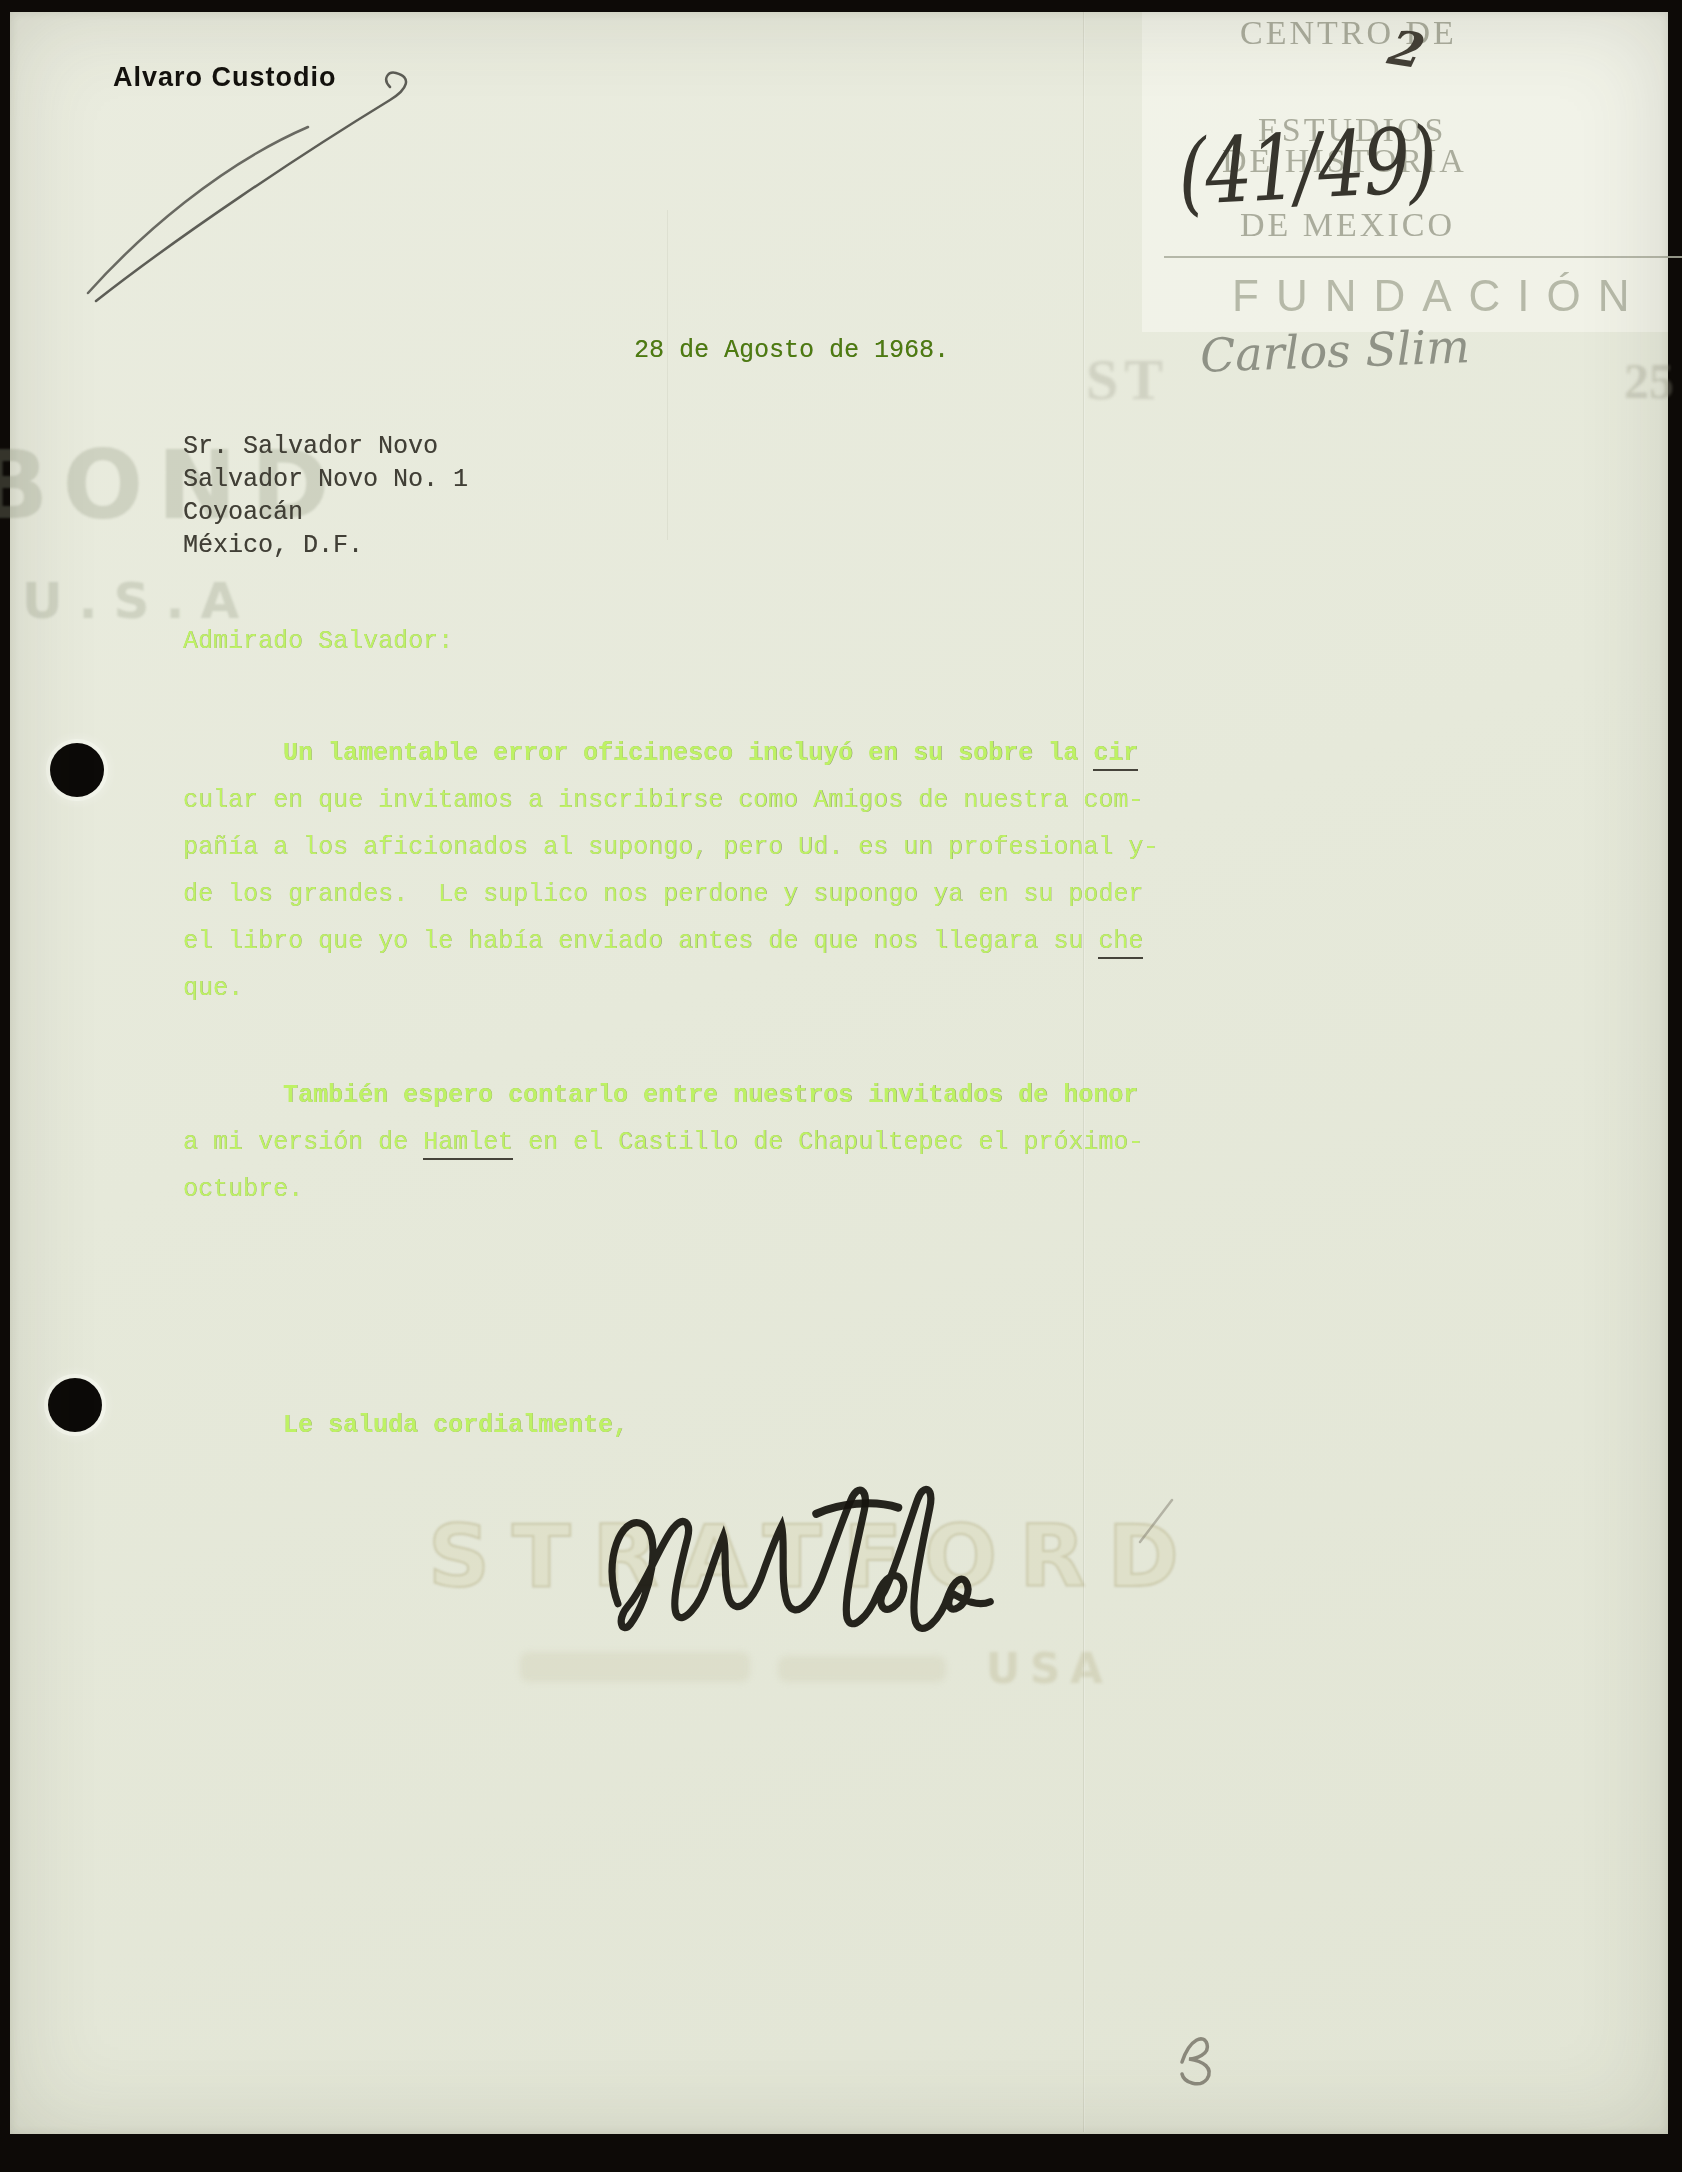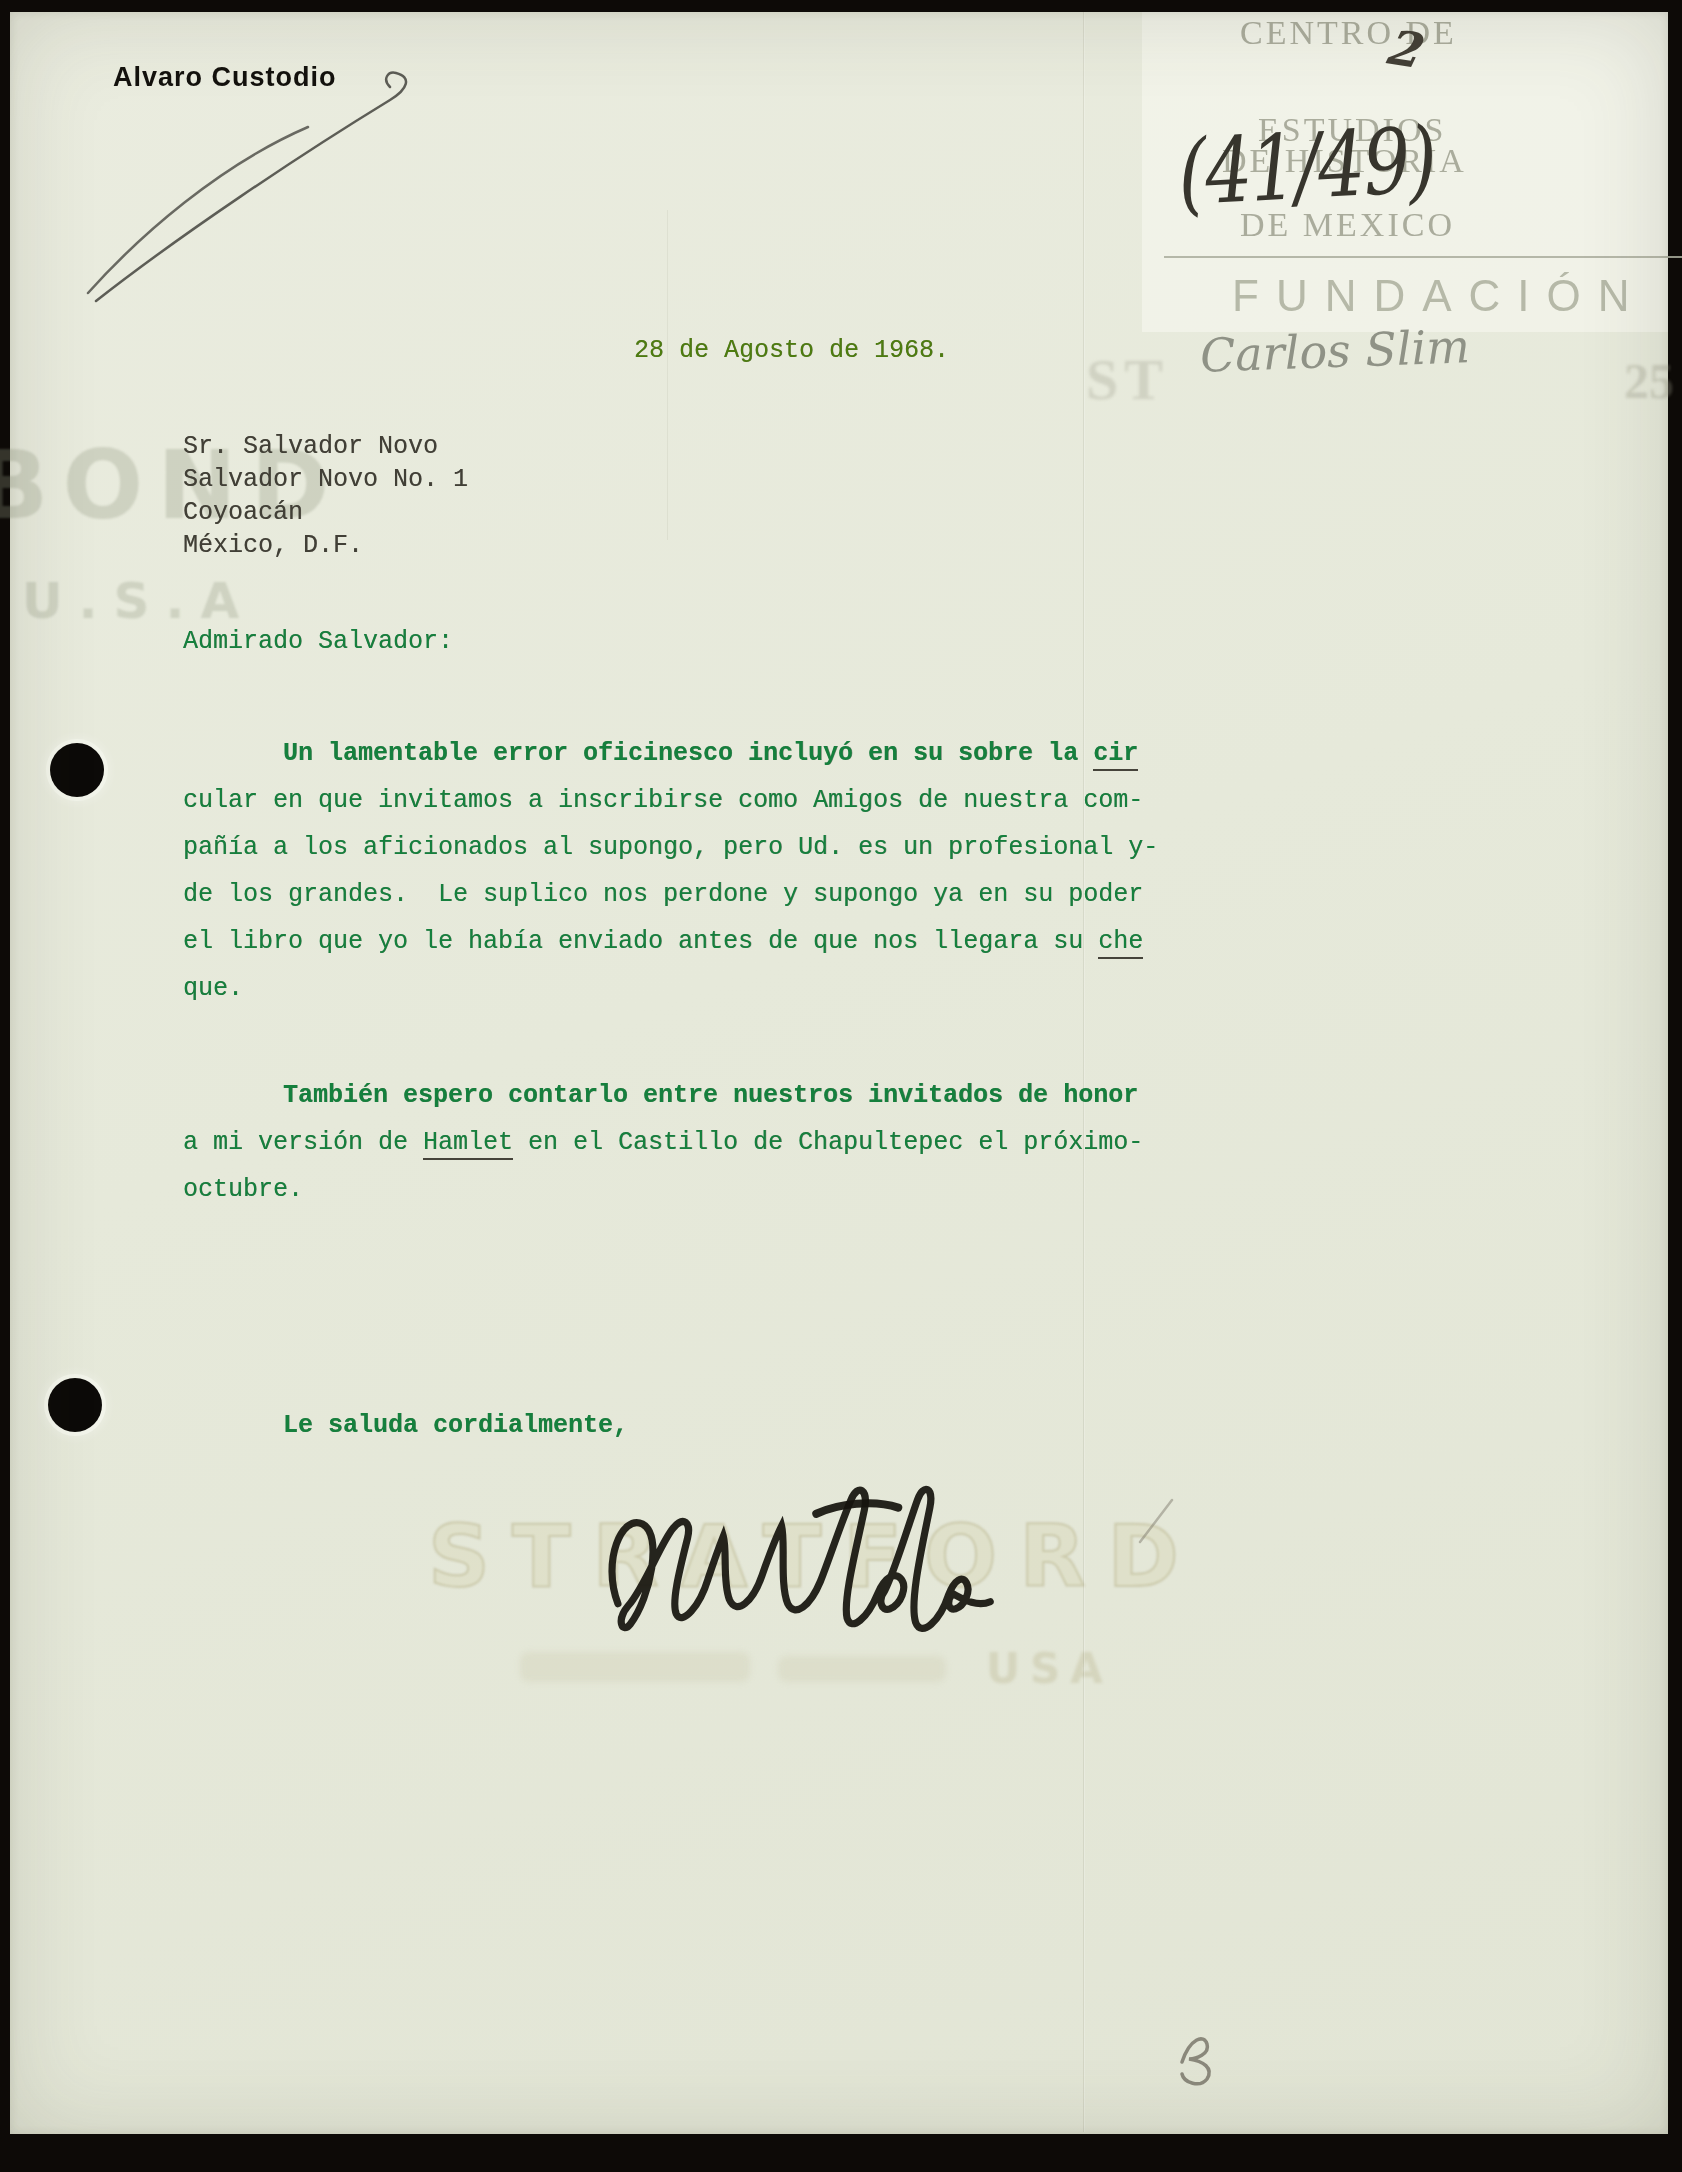--- a/index.html
+++ b/index.html
@@ -4,21 +4,21 @@
 <style>
   html,body{margin:0;padding:0;}
   body{width:1682px;height:2172px;position:relative;background:#0d0a07;font-family:"Liberation Sans",sans-serif;overflow:hidden;}
   .page{position:absolute;inset:0;padding-left:16px;}
   .paper{position:absolute;left:10px;top:12px;right:14px;bottom:38px;
     background:linear-gradient(160deg,#eaecdf 0%,#e6e9da 45%,#e2e5d5 100%);}
   .vignette{position:absolute;left:10px;top:12px;right:14px;bottom:38px;pointer-events:none;
     box-shadow:inset 0 0 90px rgba(70,70,48,.16), inset 0 0 10px rgba(60,55,40,.12);}
   .abs{position:absolute;}
   
-  .tline{white-space:pre;font:25px/47px "Liberation Mono",monospace;color:#15803d;
+  .tline{white-space:pre;font:25px/47px "Liberation Mono",monospace;color:#bef264;
     text-shadow:.3px .3px .5px rgba(64,62,52,.55);}
   .ind{text-indent:100px;font-weight:bold;}
   .ul{border-bottom:2.5px solid #45433a;padding-bottom:1px;}
   .addr{white-space:pre;font:25px/33px "Liberation Mono",monospace;color:#413f36;
     text-shadow:.3px .3px .5px rgba(64,62,52,.55);}
   .dateline{white-space:pre;font:25px/30px "Liberation Mono",monospace;color:#4d7c0f;
     text-shadow:.3px .3px .5px rgba(64,62,52,.55);}
   
   .letterhead{font:bold 27px/30px "Liberation Sans",sans-serif;letter-spacing:1px;color:#14120e;}
   

